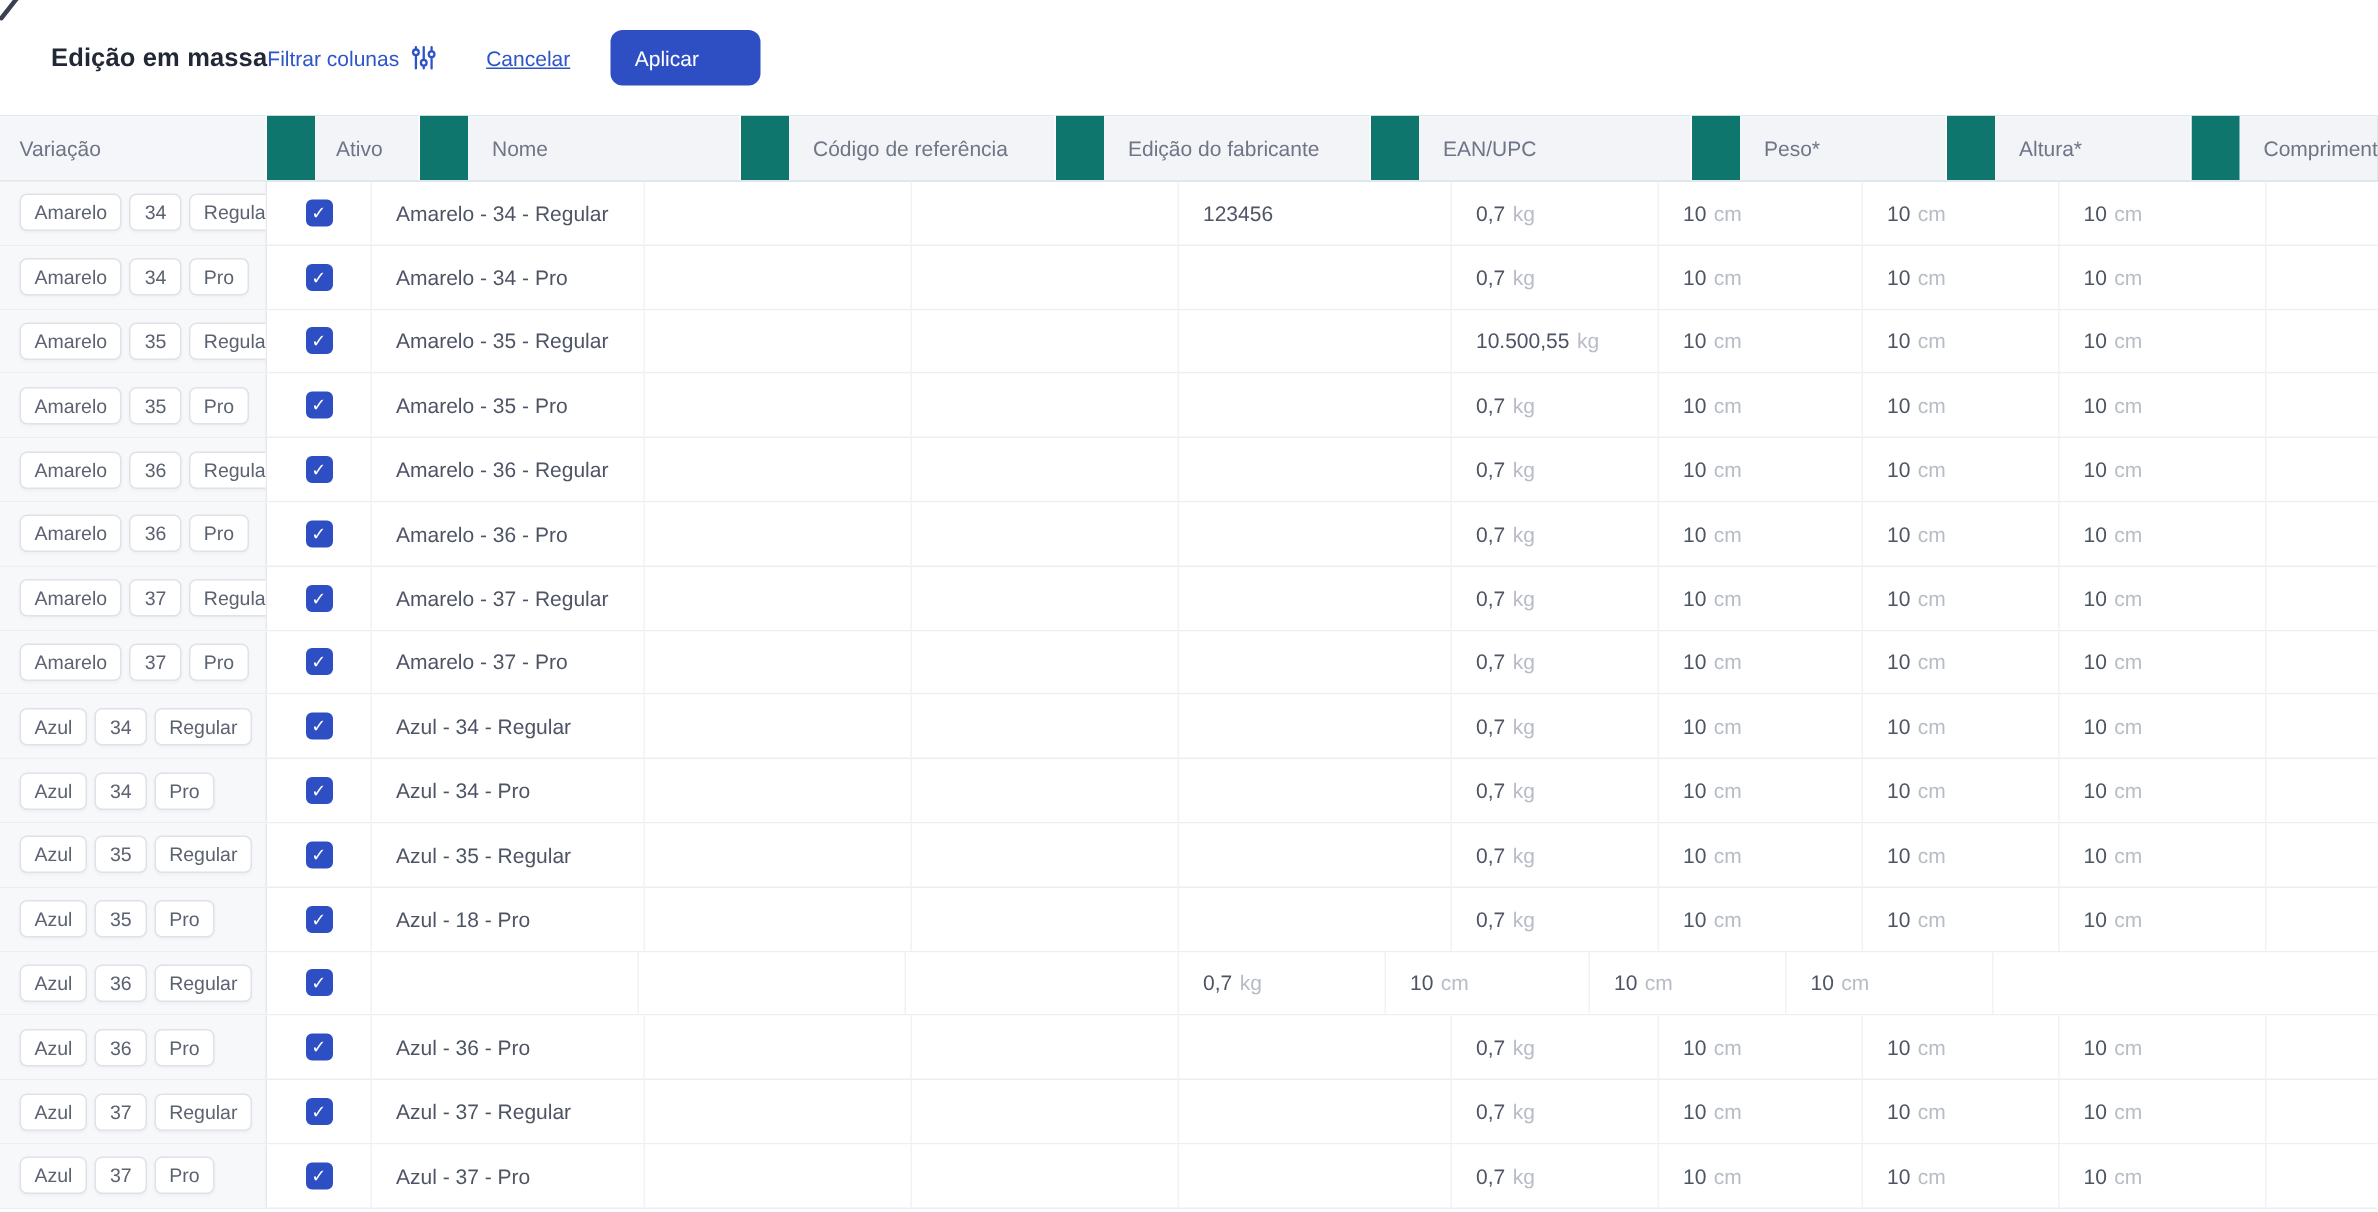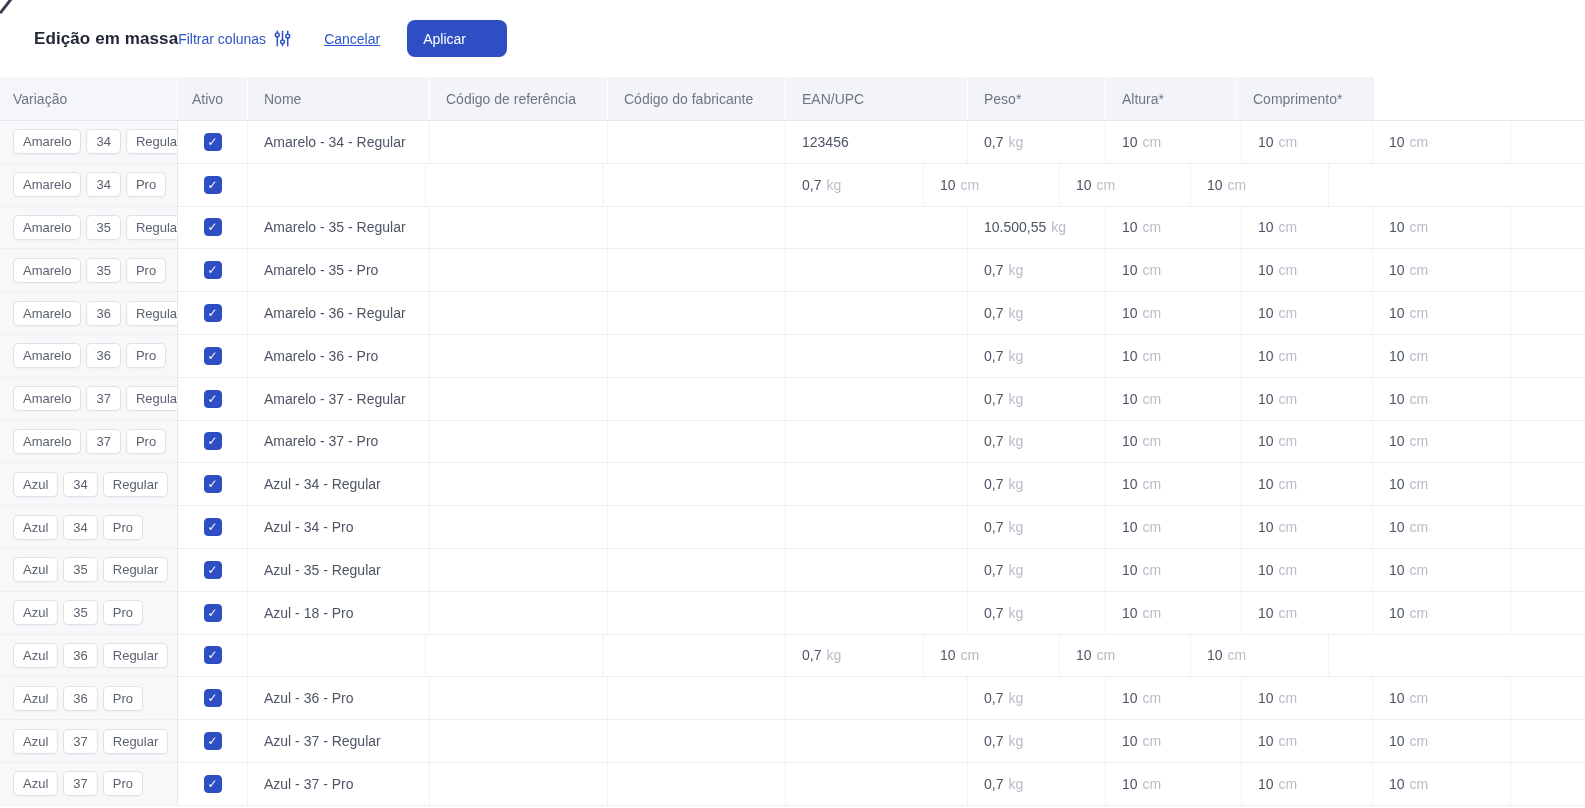--- a/index.html
+++ b/index.html
@@ -23,21 +23,21 @@
   
   .grid-row { display:flex; width:1585px; }
   .cell { flex:none; display:flex; align-items:center; padding-left:16px;
     font-size:14px; color:#4d5464; overflow:hidden; white-space:nowrap; }
   
   .c0 { width:178px; } .c1 { width:70px; justify-content:center; padding-left:0; }
   .c2 { width:182px; } .c3 { width:178px; } .c4 { width:178px; } .c5 { width:182px; }
   .c6 { width:138px; } .c7 { width:136px; } .c8 { width:131px; } .c9 { width:138px; }
   .c10 { flex:1 1 auto; border-right:none !important; }
 
-  .thead { height:44px; background:#0f766e; border-bottom:1px solid #e4e6eb; }
+  .thead { height:44px; background:#0f766e; border-bottom:1px solid #e4e6eb;gap:32px; }
   .thead .cell { background:#f3f4f8; border-right:1px solid #ffffff; color:#6e7685; }
   .thead .cell.c0 { background:#f5f6f9; padding-left:13px; }
   .thead .cell.c1 { justify-content:flex-start; padding-left:14px; }
   .thead .cell.c10 { background:#fff; border-right:none; }
 
   .trow { height:42.8px; border-bottom:1px solid #eceef2; background:#fff; }
   .trow .cell { border-right:1px solid #f1f2f5; height:100%; }
   .trow .cell.c0 { background:#f7f8fa; border-right:1px solid #e7e8ee; padding-left:13px; gap:5px; }
 
   
@@ -77,21 +77,21 @@
     <span class="link cancel">Cancelar</span>
     <button class="btn-primary">Aplicar</button>
   </div>
 </div>
 
 <div class="grid-row thead">
   <div class="cell c0">Variação</div>
   <div class="cell c1">Ativo</div>
   <div class="cell c2">Nome</div>
   <div class="cell c3">Código de referência</div>
-  <div class="cell c4">Código do fabricante</div>
+  <div class="cell c4">Edição do fabricante</div>
   <div class="cell c5">EAN/UPC</div>
   <div class="cell c6">Peso*</div>
   <div class="cell c8">Altura*</div>
   <div class="cell c9">Comprimento*</div>
   <div class="cell c10"></div>
 </div>
 
 <div id="table-body">
   <div class="grid-row trow">
     <div class="cell c0">
@@ -127,20 +127,21 @@
 
   <div class="grid-row trow">
     <div class="cell c0">
       <span class="chip">Amarelo</span>
       <span class="chip">34</span>
       <span class="chip">Pro</span>
     </div>
     <div class="cell c1">
       <div class="checkbox checked"></div>
     </div>
+    <div class="cell c2">Amarelo - 34 - Pro</div>
     <div class="cell c3"></div>
     <div class="cell c4"></div>
     <div class="cell c5"></div>
     <div class="cell c6">
       <span>0,7</span>
       <span class="unit">kg</span>
     </div>
     <div class="cell c7">
       <span>10</span>
       <span class="unit">cm</span>

